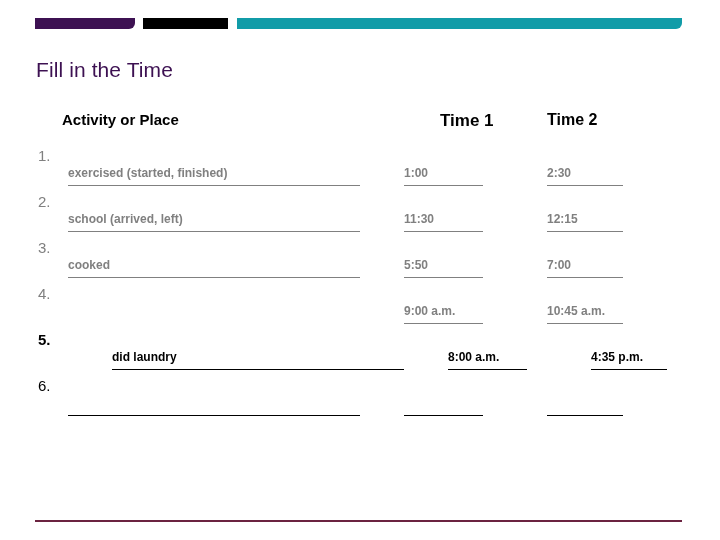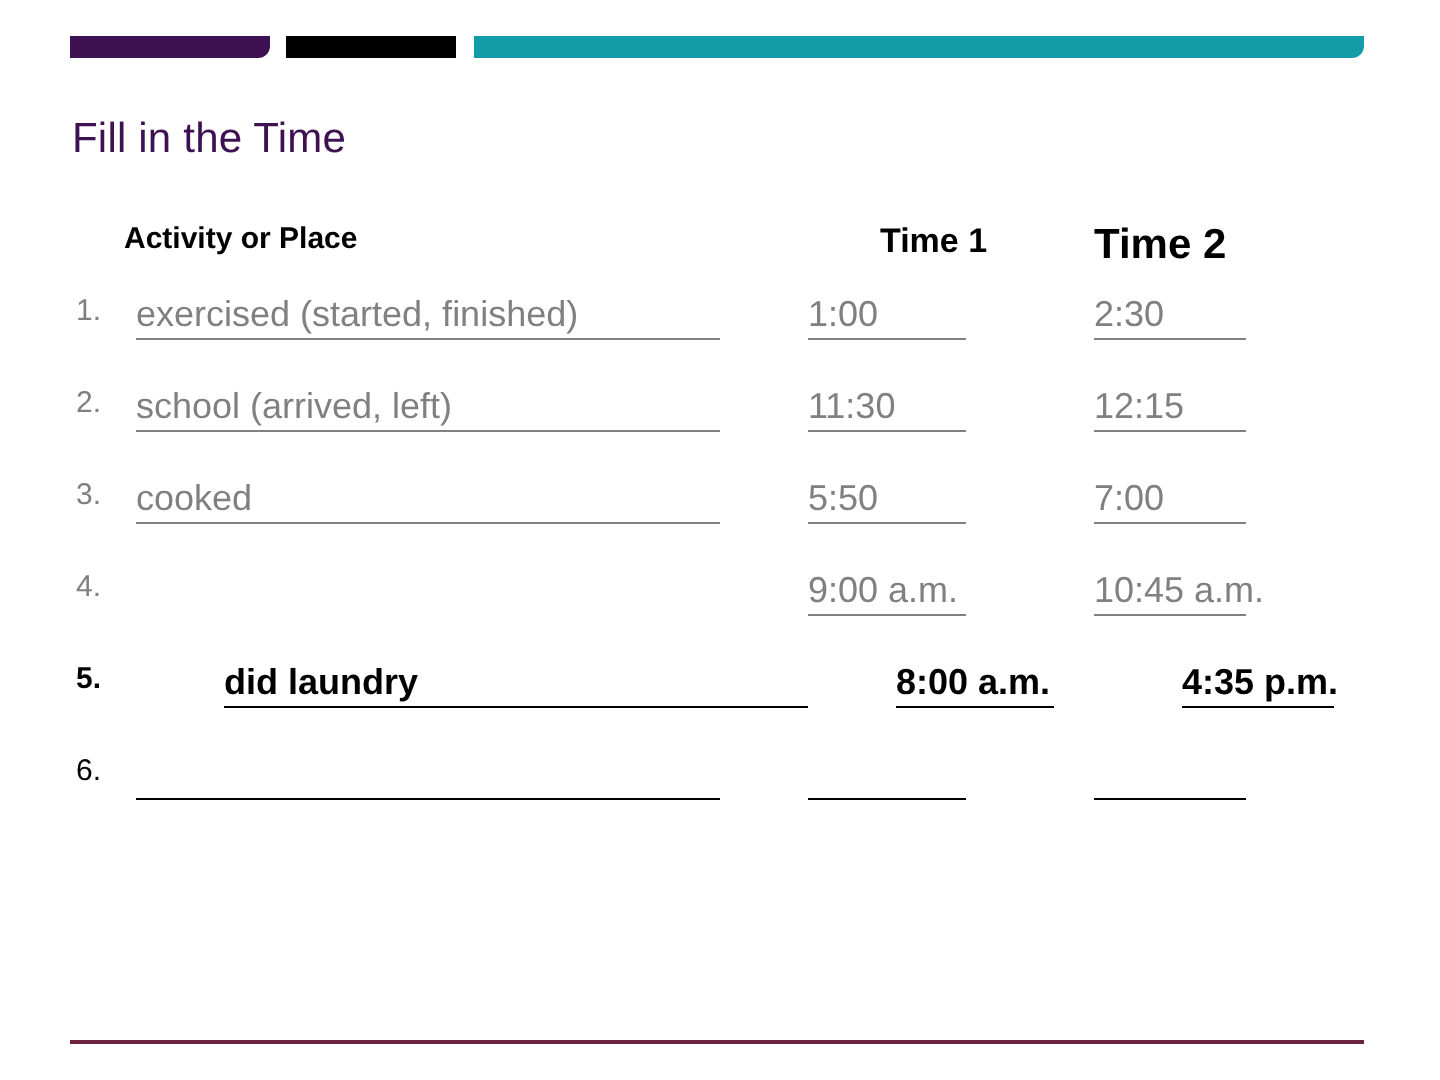--- a/index.html
+++ b/index.html
@@ -86,21 +86,21 @@
     font-size: 17px;
     font-weight: bold;
     color: #000000;
     white-space: nowrap;
     margin-left: 36px;
   }
   .table-header .h-time2 {
     position: absolute;
     left: 547px;
     top: 5px;
-    font-size: 21px;
+    font-size: 16px;
     font-weight: bold;
     color: #000000;
     white-space: nowrap;
   }
 
   .table-row {
     position: relative;
     height: 46px;
   }
 
@@ -109,27 +109,28 @@
     position: absolute;
     left: 38px;
     top: 5px;
     font-size: 15px;
     white-space: nowrap;
   }
 
   
   .field {
     position: absolute;
-    top: 5px;
+    top: 21px;
     height: 23px;
     border-bottom: 1px solid currentColor;
-    font-size: 18px;
+    font-size: 12px;
     white-space: nowrap;
     box-sizing: border-box;
     overflow: visible;
+    font-weight: bold;
   }
   .field-activity { left: 68px;  width: 292px; }
   .field-time1    { left: 404px; width: 79px; text-align: center;  }
   .field-time2    { left: 547px; width: 76px;  }
 
   .field-text {
     position: absolute;
     left: 0;
     top: 0;
     line-height: 21px;

